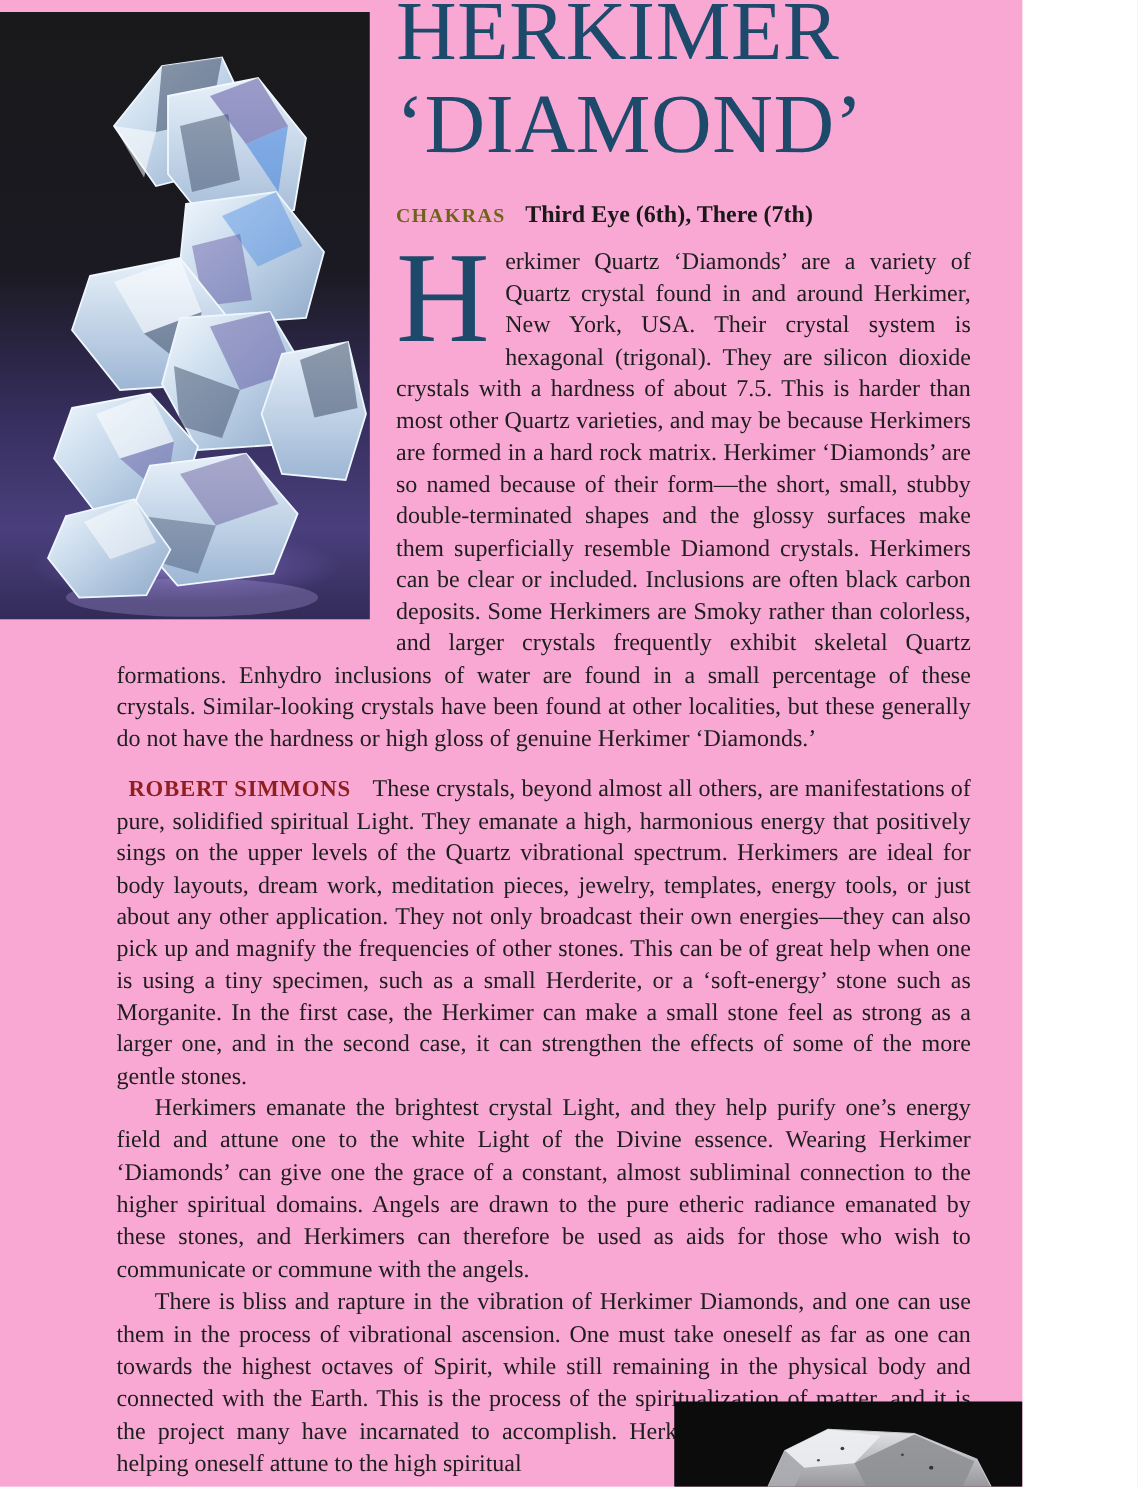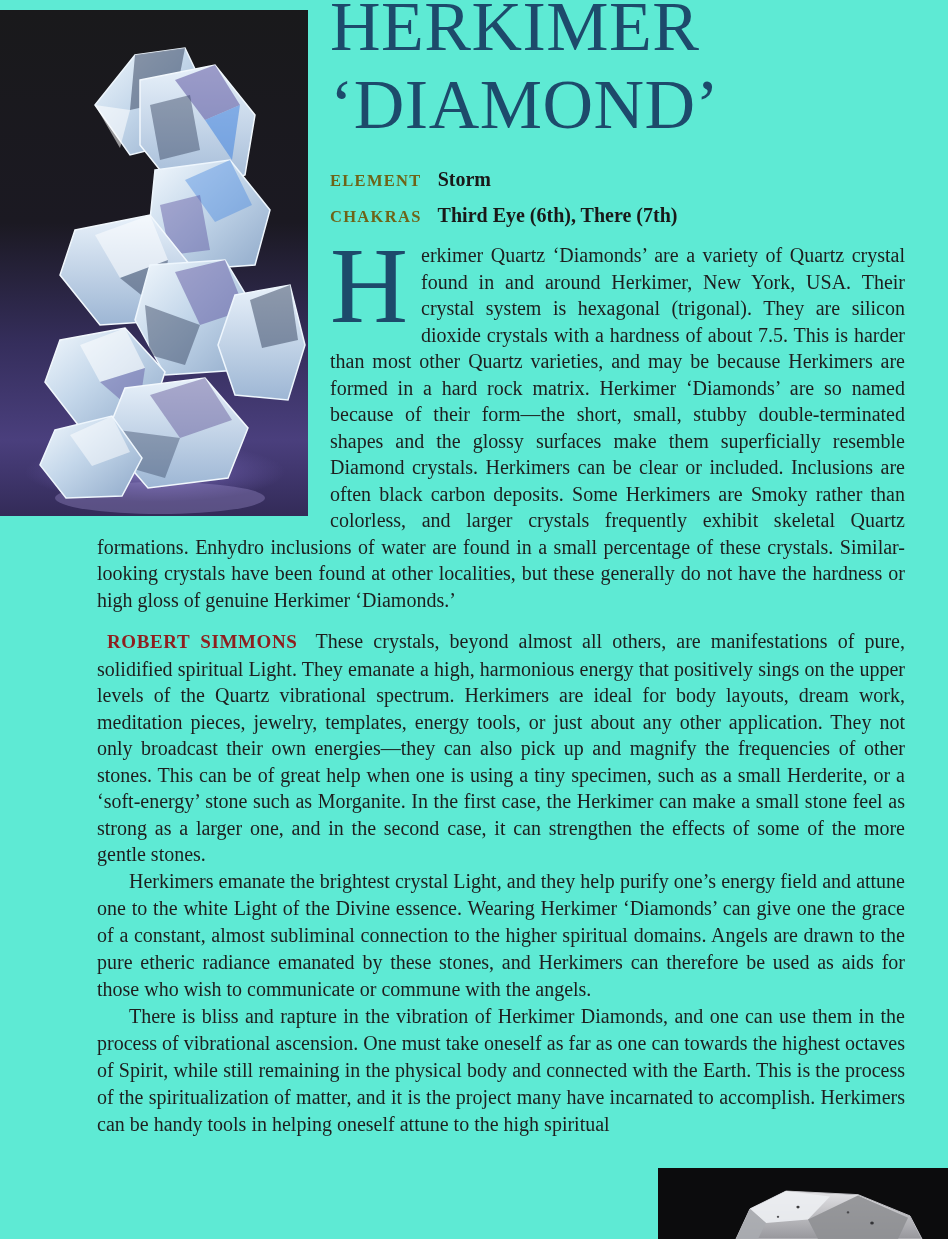--- a/index.html
+++ b/index.html
@@ -1,23 +1,23 @@
 <!DOCTYPE html>
 <html><head>
 <meta charset="utf-8">
 <style>
   html, body { margin: 0; padding: 0; background: #ffffff; }
 
   .page {
     position: relative;
-    width: 948px;
+    width: 852px;
     height: 1239px;
     box-sizing: border-box;
     padding: 0 43px 0 97px;
-    background: #5eead4;
+    background: #f9a8d4;
     overflow: hidden;
     font-family: "Liberation Serif", serif;
     color: #1e1e1e;
   }
 
   
   .photo-main {
     float: left;
     width: 308px;
     height: 506px;
@@ -170,23 +170,20 @@
       <polygon points="70,425 112,406 130,442 92,456" fill="#ffffff" opacity="0.5"></polygon>
     </svg>
   </figure>
 
   <h1 class="title">
     <span class="title-line">HERKIMER</span>
     <span class="title-line">‘DIAMOND’</span>
   </h1>
 
   <div class="kv-list">
-    <div class="kv-row">
-      <span class="kv-label">ELEMENT</span><span class="kv-value">Storm</span>
-    </div>
     <div class="kv-row">
       <span class="kv-label">CHAKRAS</span><span class="kv-value">Third Eye (6th), There (7th)</span>
     </div>
   </div>
 
   <p class="lead"><span class="dropcap">H</span><span>erkimer Quartz ‘Diamonds’ are a variety of Quartz crystal found in and around Herkimer, New York, USA. Their crystal system is hexagonal (trigonal). They are silicon dioxide crystals with a hardness of about 7.5. This is harder than most other Quartz varieties, and may be because Herkimers are formed in a hard rock matrix. Herkimer ‘Diamonds’ are so named because of their form—the short, small, stubby double-terminated shapes and the glossy surfaces make them superficially resemble Diamond crystals. Herkimers can be clear or included. Inclusions are often black carbon deposits. Some Herkimers are Smoky rather than colorless, and larger crystals frequently exhibit skeletal Quartz formations. Enhydro inclusions of water are found in a small percentage of these crystals. Similar-looking crystals have been found at other localities, but these generally do not have the hardness or high gloss of genuine Herkimer ‘Diamonds.’</span></p>
 
   <p class="byline-para"><span class="author">ROBERT SIMMONS</span><span>These crystals, beyond almost all others, are manifestations of pure, solidified spiritual Light. They emanate a high, harmonious energy that positively sings on the upper levels of the Quartz vibrational spectrum. Herkimers are ideal for body layouts, dream work, meditation pieces, jewelry, templates, energy tools, or just about any other application. They not only broadcast their own energies—they can also pick up and magnify the frequencies of other stones. This can be of great help when one is using a tiny specimen, such as a small Herderite, or a ‘soft-energy’ stone such as Morganite. In the first case, the Herkimer can make a small stone feel as strong as a larger one, and in the second case, it can strengthen the effects of some of the more gentle stones.</span></p>
 
   <p class="body-para"><span>Herkimers emanate the brightest crystal Light, and they help purify one’s energy field and attune one to the white Light of the Divine essence. Wearing Herkimer ‘Diamonds’ can give one the grace of a constant, almost subliminal connection to the higher spiritual domains. Angels are drawn to the pure etheric radiance emanated by these stones, and Herkimers can therefore be used as aids for those who wish to communicate or commune with the angels.</span></p>

